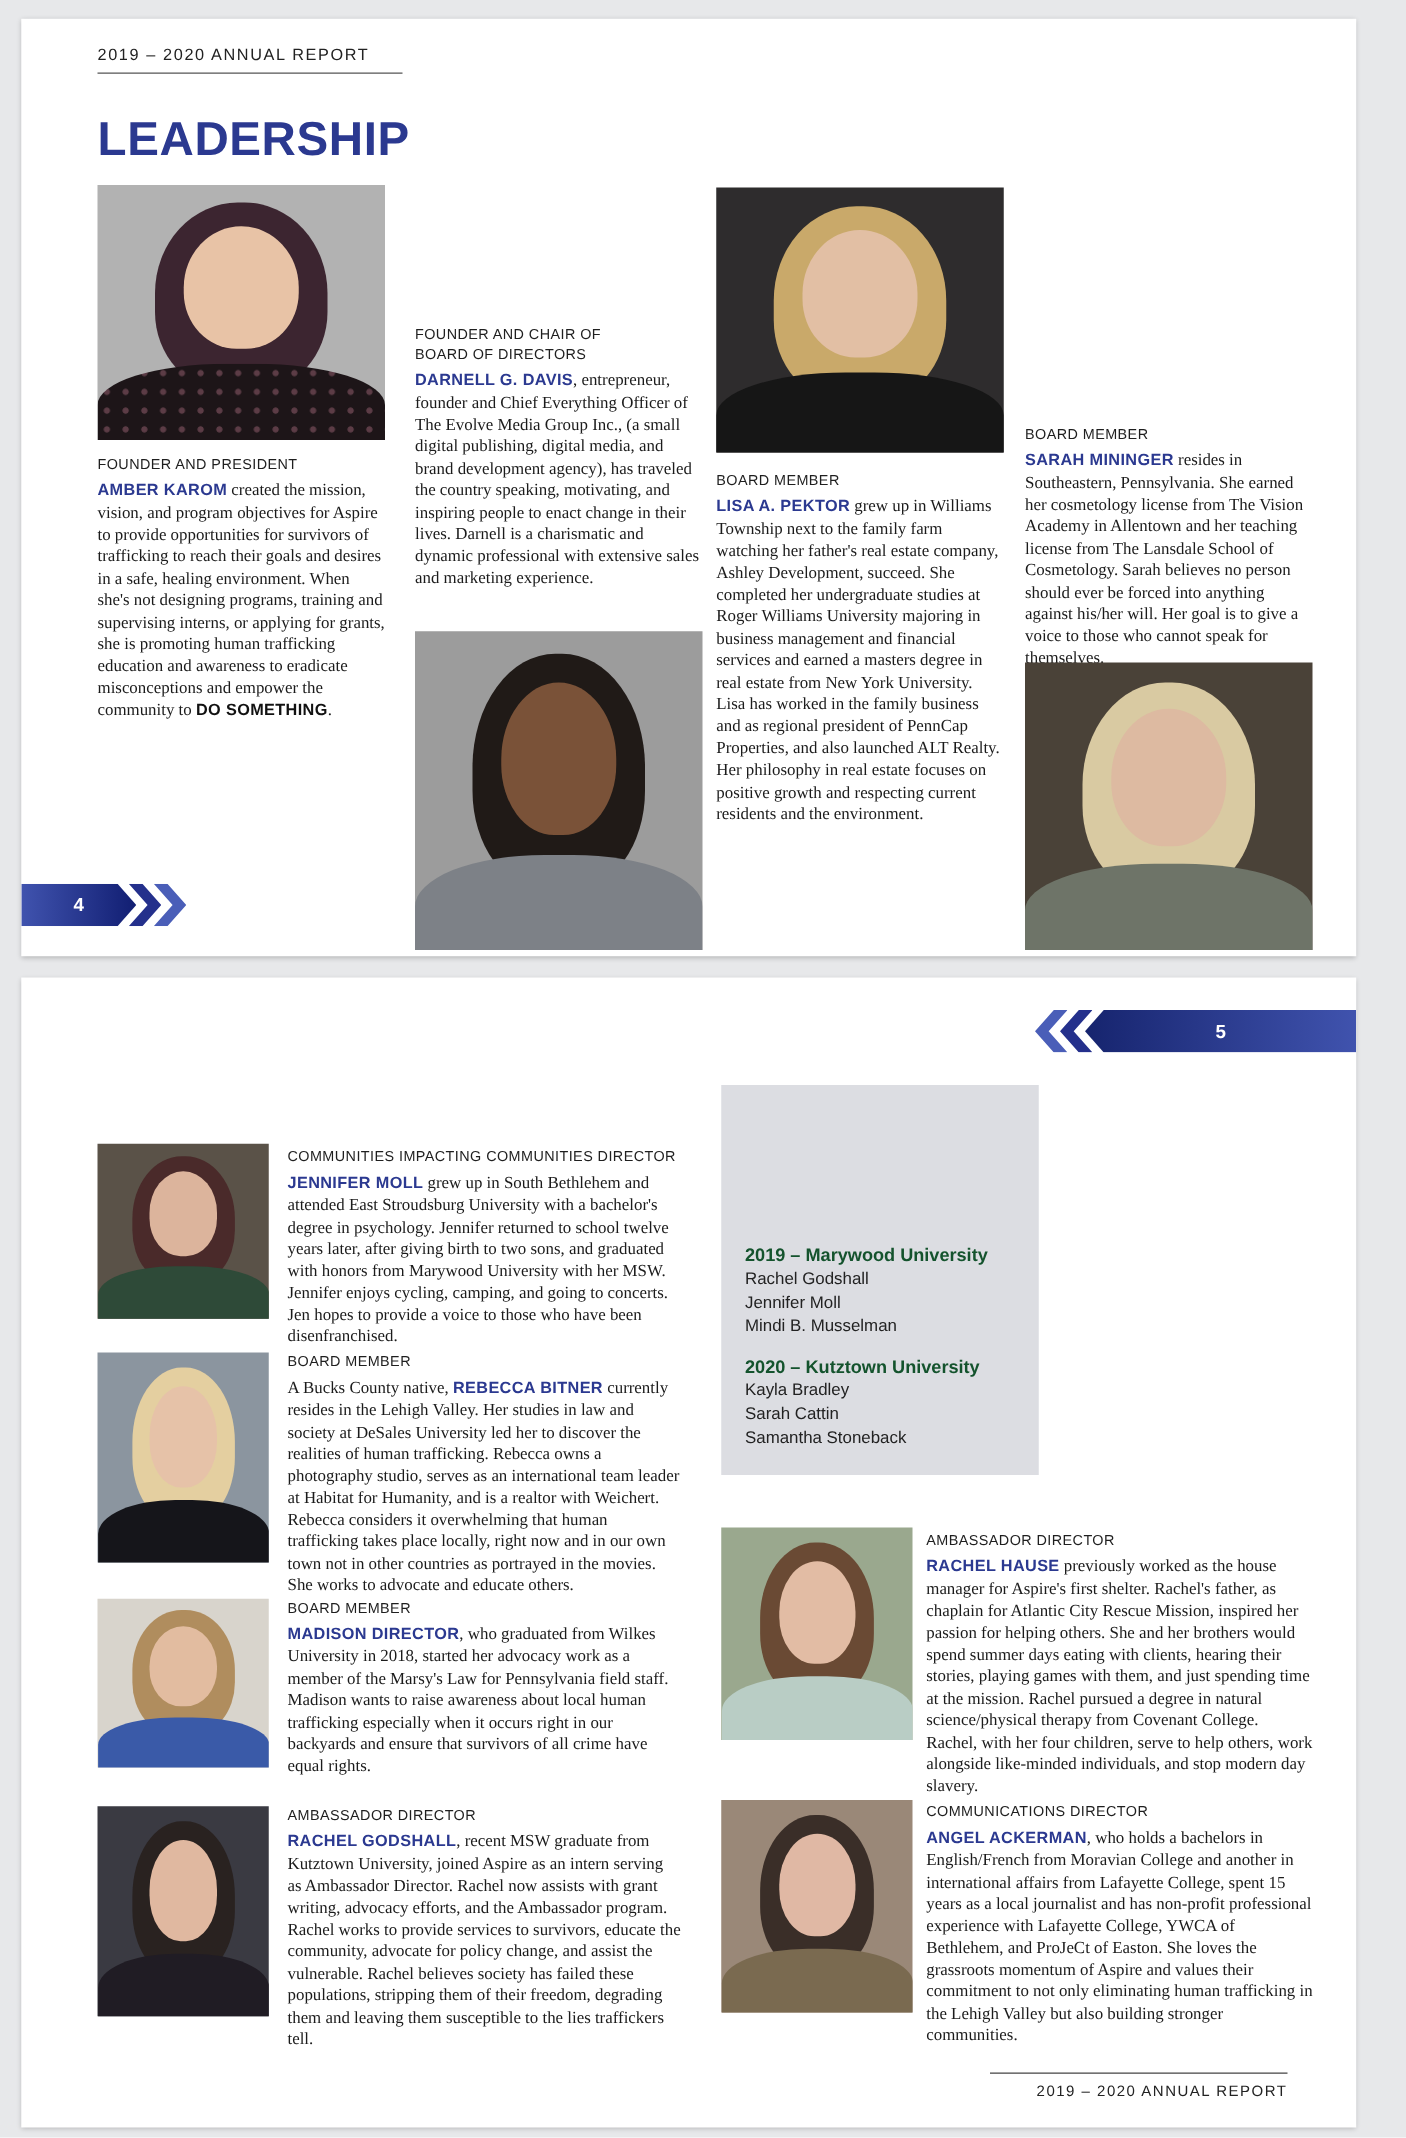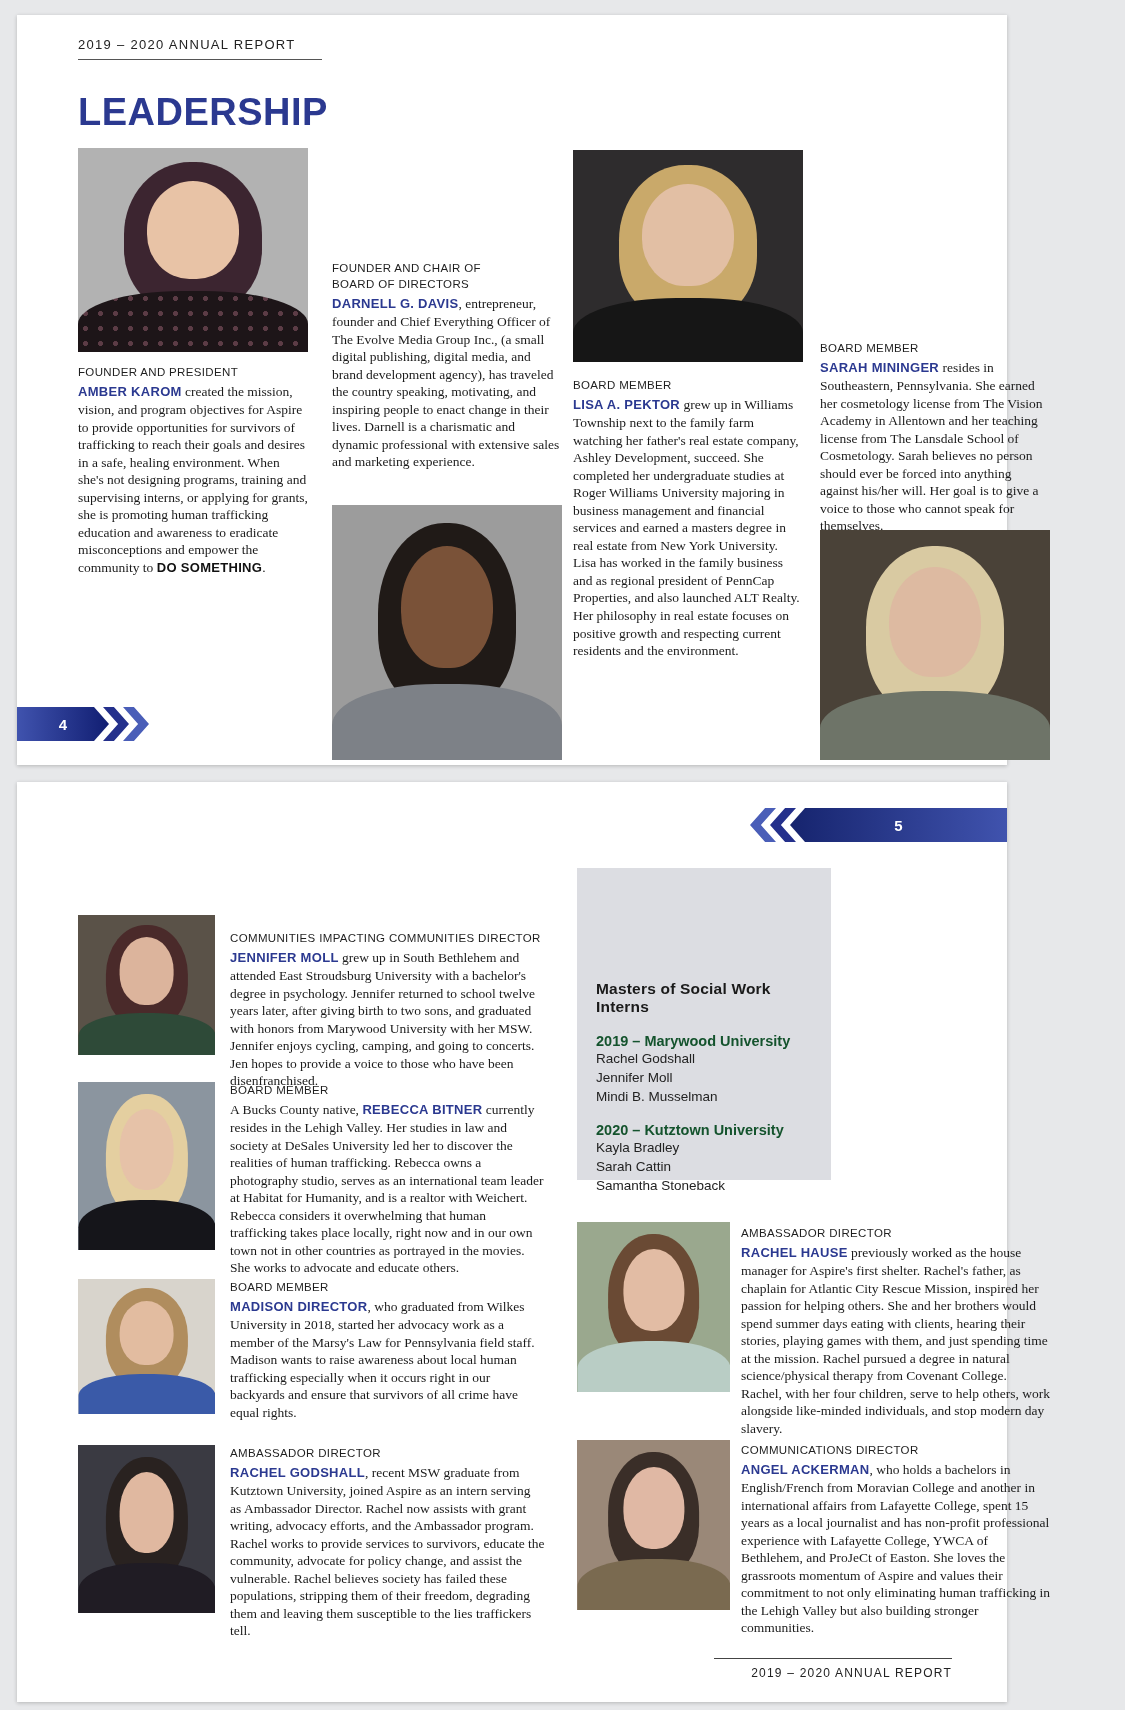--- a/index.html
+++ b/index.html
@@ -1,18 +1,18 @@
 <!DOCTYPE html>
 <html><head>
 <meta charset="utf-8">
 <style>
   html,body{margin:0;padding:0;}
   body{width:1125px;height:1710px;background:#e7e8ea;position:relative;
        font-family:"Liberation Sans",sans-serif;}
-  .page{position:absolute;left:17px;width:990px;background:#ffffff;
+  .page{position:absolute;left:17px;width:1068px;background:#ffffff;
         box-shadow:0 1px 4px rgba(0,0,0,.22);}
   #page4{top:15px;height:750px;}
   #page5{top:782px;height:920px;}
 
   .abs{position:absolute;}
 
   
   .report-header{font-size:13px;letter-spacing:1.3px;color:#222;
         border-bottom:1px solid #555;padding:0 26px 7px 0;display:inline-block;}
   .report-footer{width:238px;border-top:1px solid #444;padding-top:7px;
@@ -138,41 +138,40 @@
 
   <div class="pagemark" style="right:0;top:26px;">
     <span class="chev chev-l c-light"></span>
     <span class="chev chev-l c-dark"></span>
     <div class="pm-band band-l">
       <span>5</span>
     </div>
   </div>
 
   <div class="interns-box">
-    <div class="interns-title">Masters of Social Work Interns</div>
     <div class="interns-heading">2019 – Marywood University</div>
     <div class="interns-names">
       <span>Rachel Godshall</span>
       <span>Jennifer Moll</span>
       <span>Mindi B. Musselman</span>
     </div>
     <div class="interns-heading">2020 – Kutztown University</div>
     <div class="interns-names">
       <span>Kayla Bradley</span>
       <span>Sarah Cattin</span>
       <span>Samantha Stoneback</span>
     </div>
   </div>
 
   <div class="photo jennifer" style="left:61px;top:133px;width:137px;height:140px;">
     <i class="hair"></i>
     <i class="head"></i>
     <i class="shoulders"></i>
   </div>
-  <div class="entry" style="left:213px;top:136px;width:315px;margin-top:12px;">
+  <div class="entry" style="left:213px;top:136px;width:315px;">
     <div class="label">COMMUNITIES IMPACTING COMMUNITIES DIRECTOR</div>
     <p class="bio"><span class="pname">JENNIFER MOLL</span><span> grew up in South Bethlehem and attended East Stroudsburg University with a bachelor's degree in psychology. Jennifer returned to school twelve years later, after giving birth to two sons, and graduated with honors from Marywood University with her MSW. Jennifer enjoys cycling, camping, and going to concerts. Jen hopes to provide a voice to those who have been disenfranchised.</span></p>
   </div>
 
   <div class="photo rebecca" style="left:61px;top:300px;width:137px;height:168px;">
     <i class="hair"></i>
     <i class="head"></i>
     <i class="shoulders"></i>
   </div>
   <div class="entry" style="left:213px;top:300px;width:315px;">

